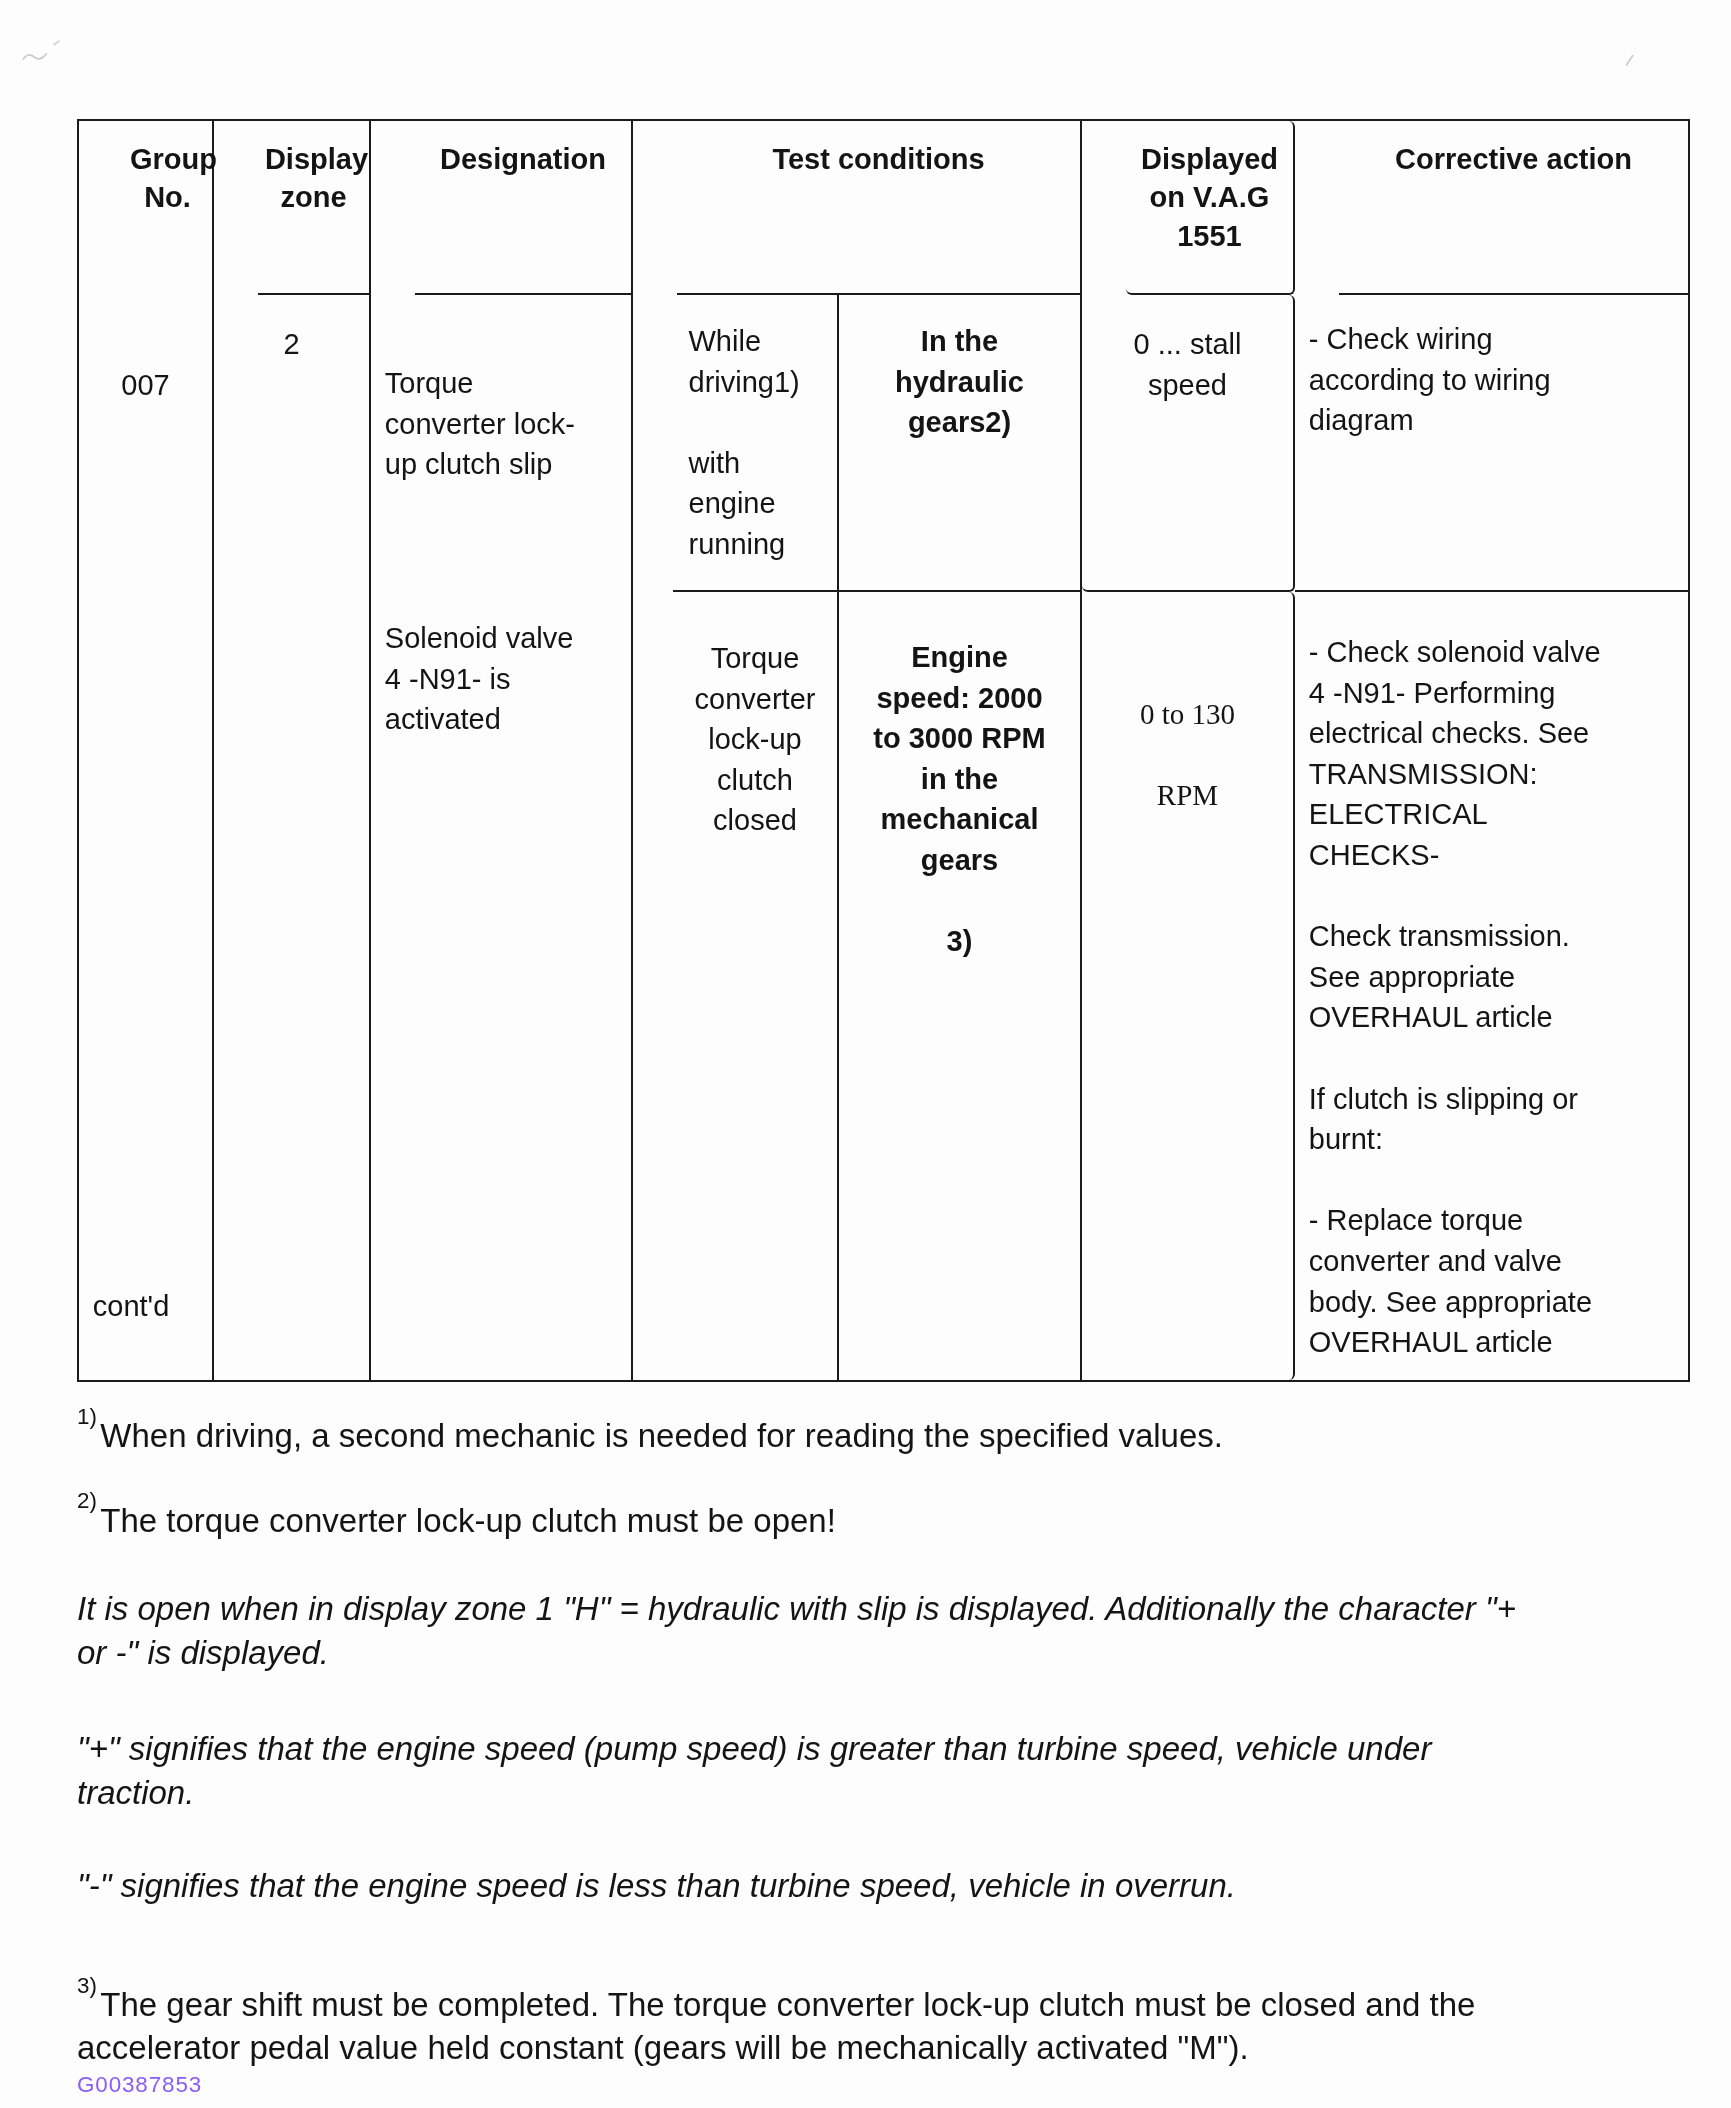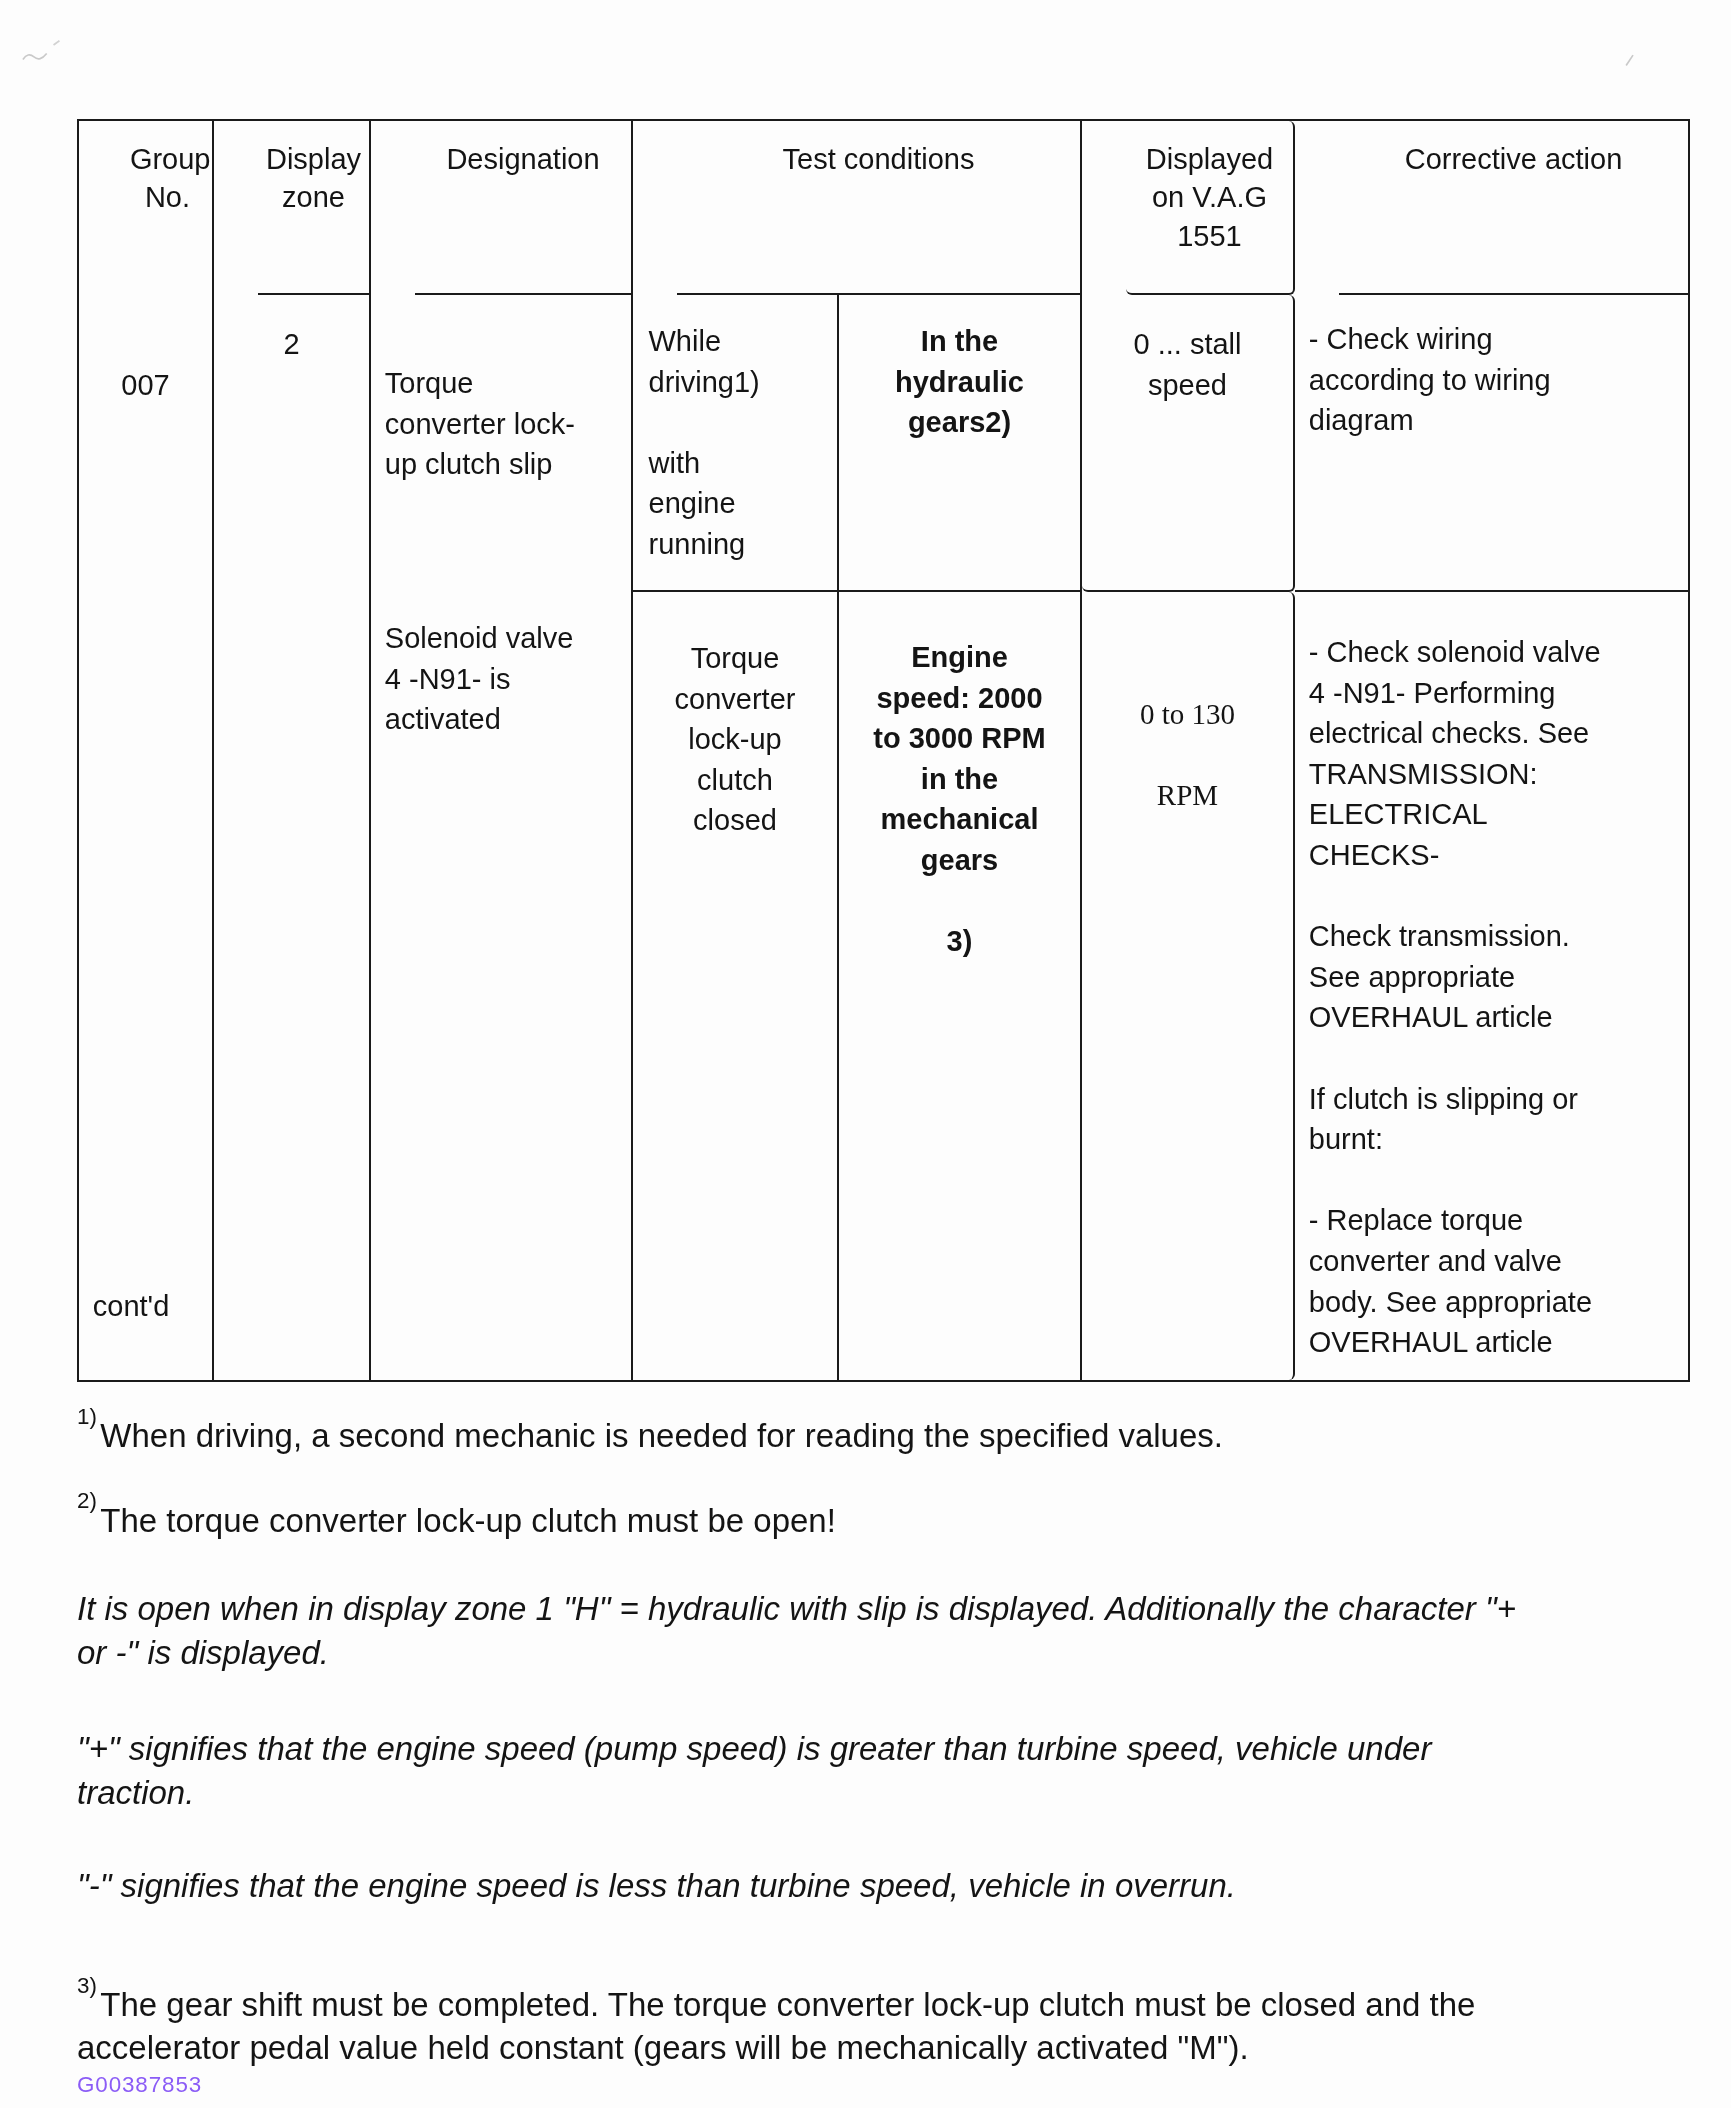--- a/index.html
+++ b/index.html
@@ -34,30 +34,30 @@
   }
   .cell {
     box-sizing: border-box;
     white-space: pre-line;
     position: relative;
   }
   .br { border-right: 2.6px solid #1b1b1b; }
   .bb { border-bottom: 2.6px solid #1b1b1b; }
 
   .hd {
-    font-weight: normal;
+    font-weight: bold;
     text-align: center;
     padding: 19px 6.9px 0 6.9px;
     line-height: 1.32;
     margin-left: 44px;
   }
 
   
   .g-c1 { grid-column: 1; } .g-c2 { grid-column: 2; } .g-c3 { grid-column: 3; }
-  .g-c4 { grid-column: 4; } .g-c5 { grid-column: 5; font-weight: bold; } .g-c6 { grid-column: 6; border-radius: 6px; }
+  .g-c4 { grid-column: 4; margin-left: 40px; } .g-c5 { grid-column: 5; font-weight: bold; } .g-c6 { grid-column: 6; border-radius: 6px; }
   .g-c7 { grid-column: 7; }
   .g-c45 { grid-column: 4 / span 2; }
   .g-r1 { grid-row: 1; }
   .g-r2 { grid-row: 2; }
   .g-r3 { grid-row: 3; }
   .g-r23 { grid-row: 2 / span 2; }
 
   .center { text-align: center; }
   .pt-body { padding-top: 29px; }
 

